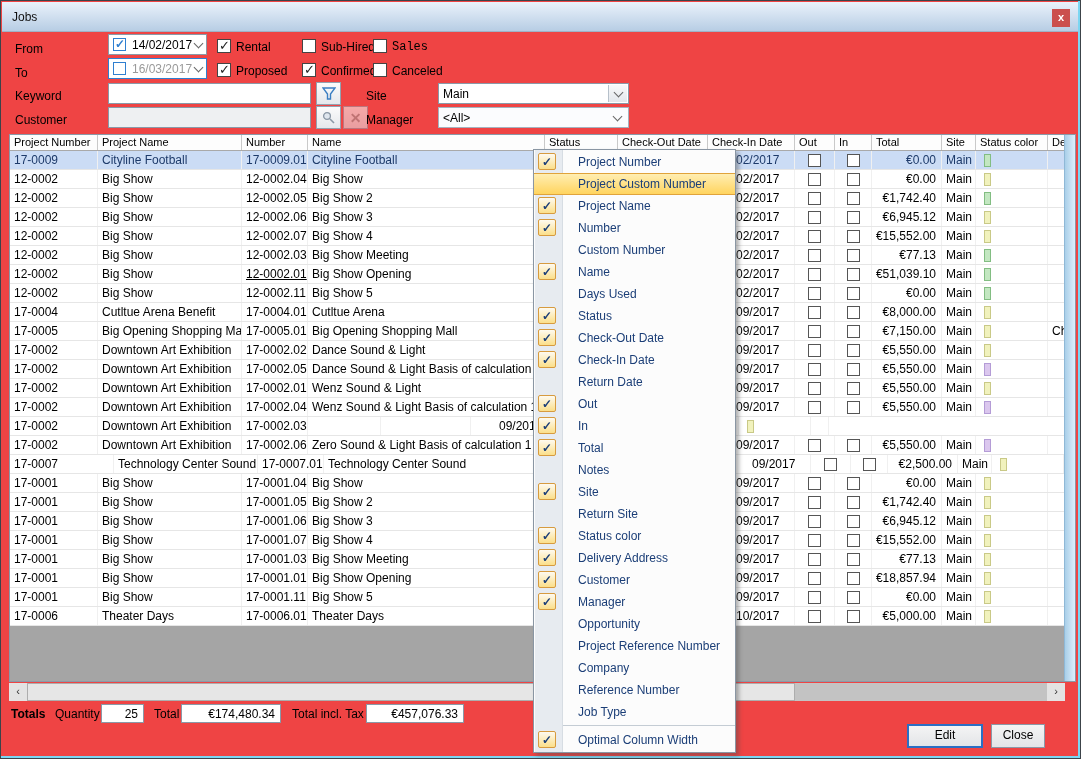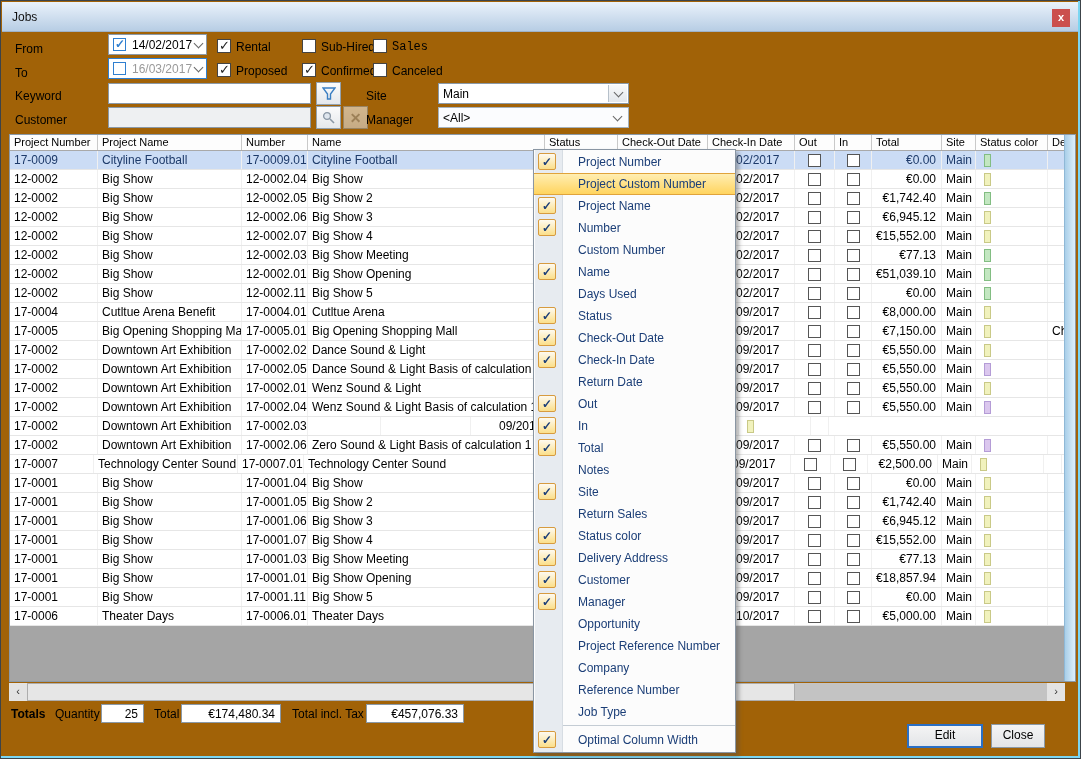--- a/index.html
+++ b/index.html
@@ -1,21 +1,21 @@
 <!DOCTYPE html>
 <html><head>
 <meta charset="utf-8">
 <style>
   * { box-sizing: border-box; margin: 0; padding: 0; }
   html,body { width:1081px; height:759px; }
   body { font-family: "Liberation Sans", sans-serif; font-size: 12px; color:#000; background:#fff; }
 
   .window {
     position:relative; width:1081px; height:759px;
-    background:#a16207;
+    background:#ef4444;
     border:1px solid #3c4349;
     box-shadow: inset -2px 0 0 #7bd6f2, inset 0 -2px 0 #7bd6f2;
     overflow:hidden;
   }
 
   
   .titlebar {
     position:absolute; left:1px; top:1px; right:2px; height:30px;
     background:linear-gradient(#eaf2fb,#b7cde4);
     border-bottom:1px solid #9fb2c6;
@@ -321,21 +321,21 @@
           <div class="tcell right" style="width: 70px;">€77.13</div>
           <div class="tcell" style="width: 34px;">Main</div>
           <div class="tcell" style="width: 72px; padding-left: 0px;">
             <div class="chip green"></div>
           </div>
           <div class="tcell" style="width: 18px;"></div>
         </div>
         <div class="trow">
           <div class="tcell" style="width: 88px;">12-0002</div>
           <div class="tcell" style="width: 144px;">Big Show</div>
-          <div class="tcell" style="width: 66px;">12-0002.01</div>
+          <div class="tcell" style="width: 66px; text-decoration: underline;">12-0002.01</div>
           <div class="tcell" style="width: 237px;">Big Show Opening</div>
           <div class="tcell" style="width: 73px;"></div>
           <div class="tcell" style="width: 90px;"></div>
           <div class="tcell ci" style="width: 87px;">02/2017</div>
           <div class="tcell" style="width: 40px; padding-left: 0px;">
             <div class="rowcb"></div>
           </div>
           <div class="tcell" style="width: 37px; padding-left: 0px;">
             <div class="rowcb"></div>
           </div>
@@ -528,21 +528,21 @@
             <div class="rowcb"></div>
           </div>
           <div class="tcell right" style="width: 70px;">€5,550.00</div>
           <div class="tcell" style="width: 34px;">Main</div>
           <div class="tcell" style="width: 72px; padding-left: 0px;">
             <div class="chip purple"></div>
           </div>
           <div class="tcell" style="width: 18px;"></div>
         </div>
         <div class="trow">
-          <div class="tcell" style="width: 84px;">17-0007</div>
+          <div class="tcell" style="width: 104px;">17-0007</div>
           <div class="tcell" style="width: 144px;">Technology Center Sound</div>
           <div class="tcell" style="width: 66px;">17-0007.01</div>
           <div class="tcell" style="width: 237px;">Technology Center Sound</div>
           <div class="tcell" style="width: 73px;"></div>
           <div class="tcell" style="width: 90px;"></div>
           <div class="tcell ci" style="width: 87px;">09/2017</div>
           <div class="tcell" style="width: 40px; padding-left: 0px;">
             <div class="rowcb"></div>
           </div>
           <div class="tcell" style="width: 37px; padding-left: 0px;">
@@ -802,21 +802,21 @@
         <span class="mlabel">Total</span>
       </div>
       <div class="mitem">
         <span class="mlabel">Notes</span>
       </div>
       <div class="mitem">
         <span class="mcheck">✓</span>
         <span class="mlabel">Site</span>
       </div>
       <div class="mitem">
-        <span class="mlabel">Return Sales</span>
+        <span class="mlabel">Return Site</span>
       </div>
       <div class="mitem">
         <span class="mcheck">✓</span>
         <span class="mlabel">Status color</span>
       </div>
       <div class="mitem">
         <span class="mcheck">✓</span>
         <span class="mlabel">Delivery Address</span>
       </div>
       <div class="mitem">

